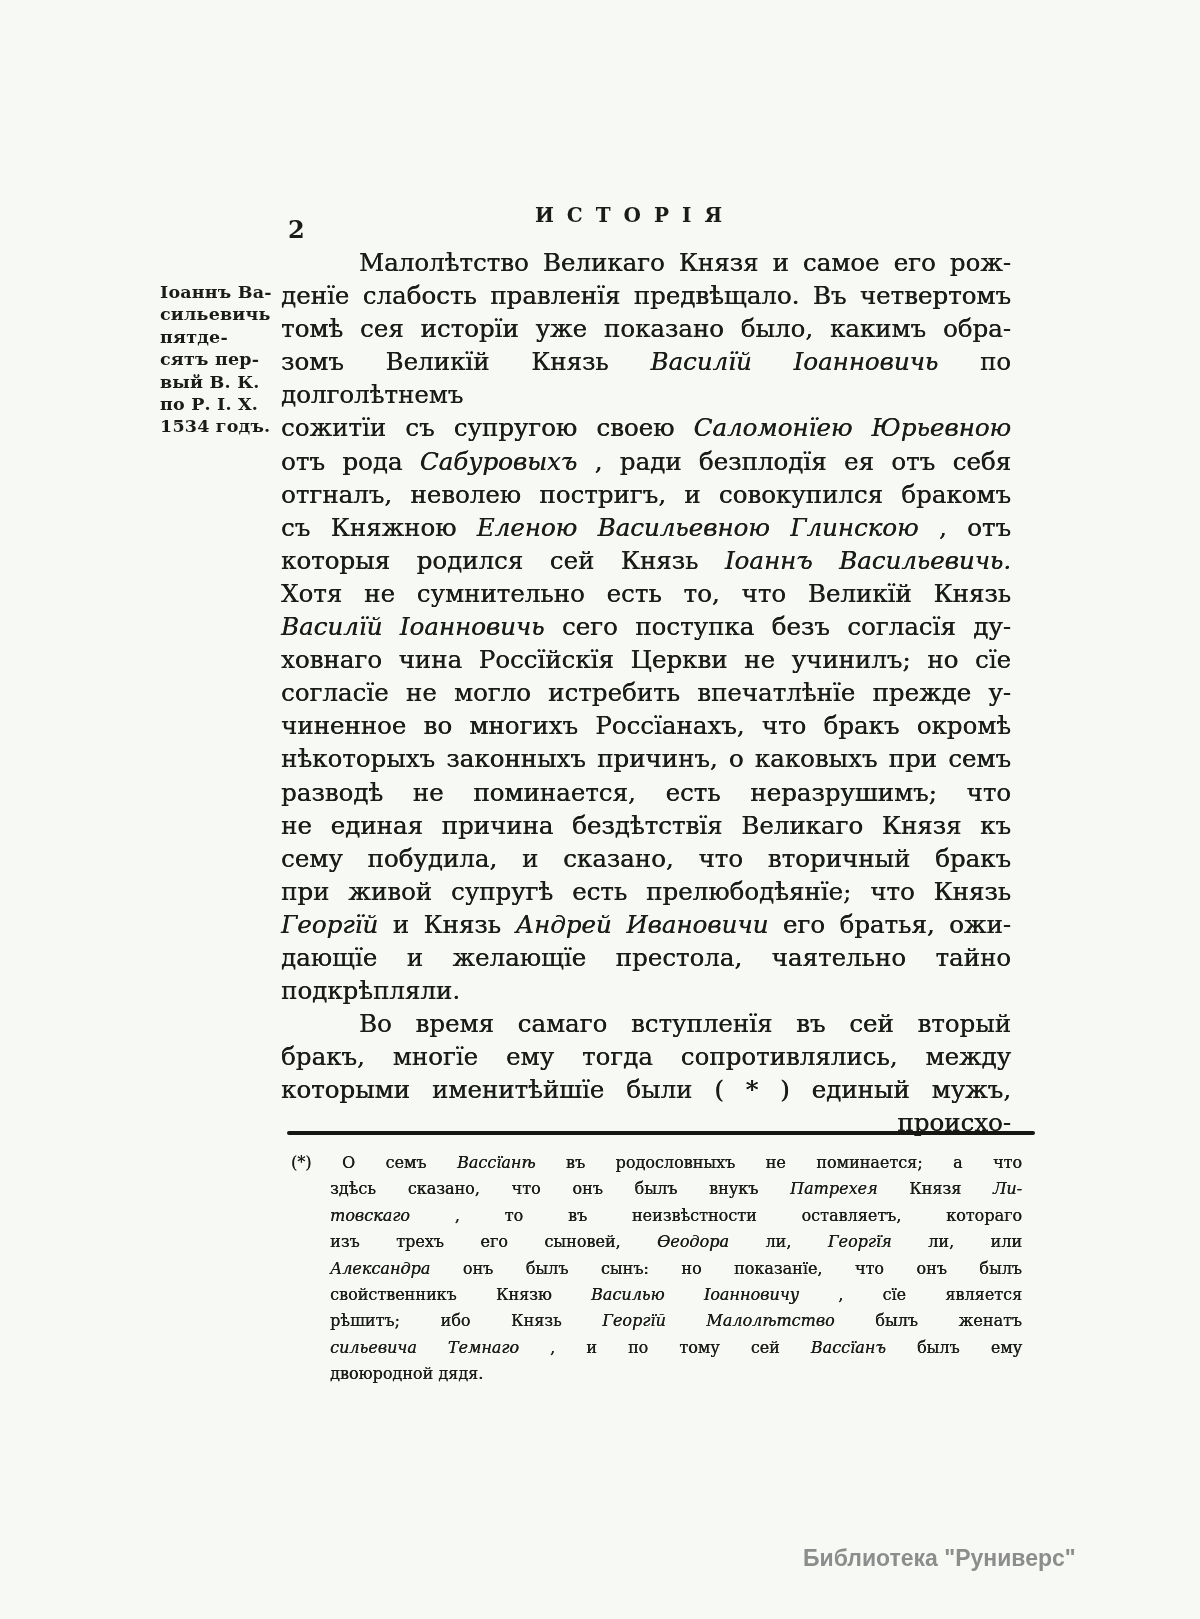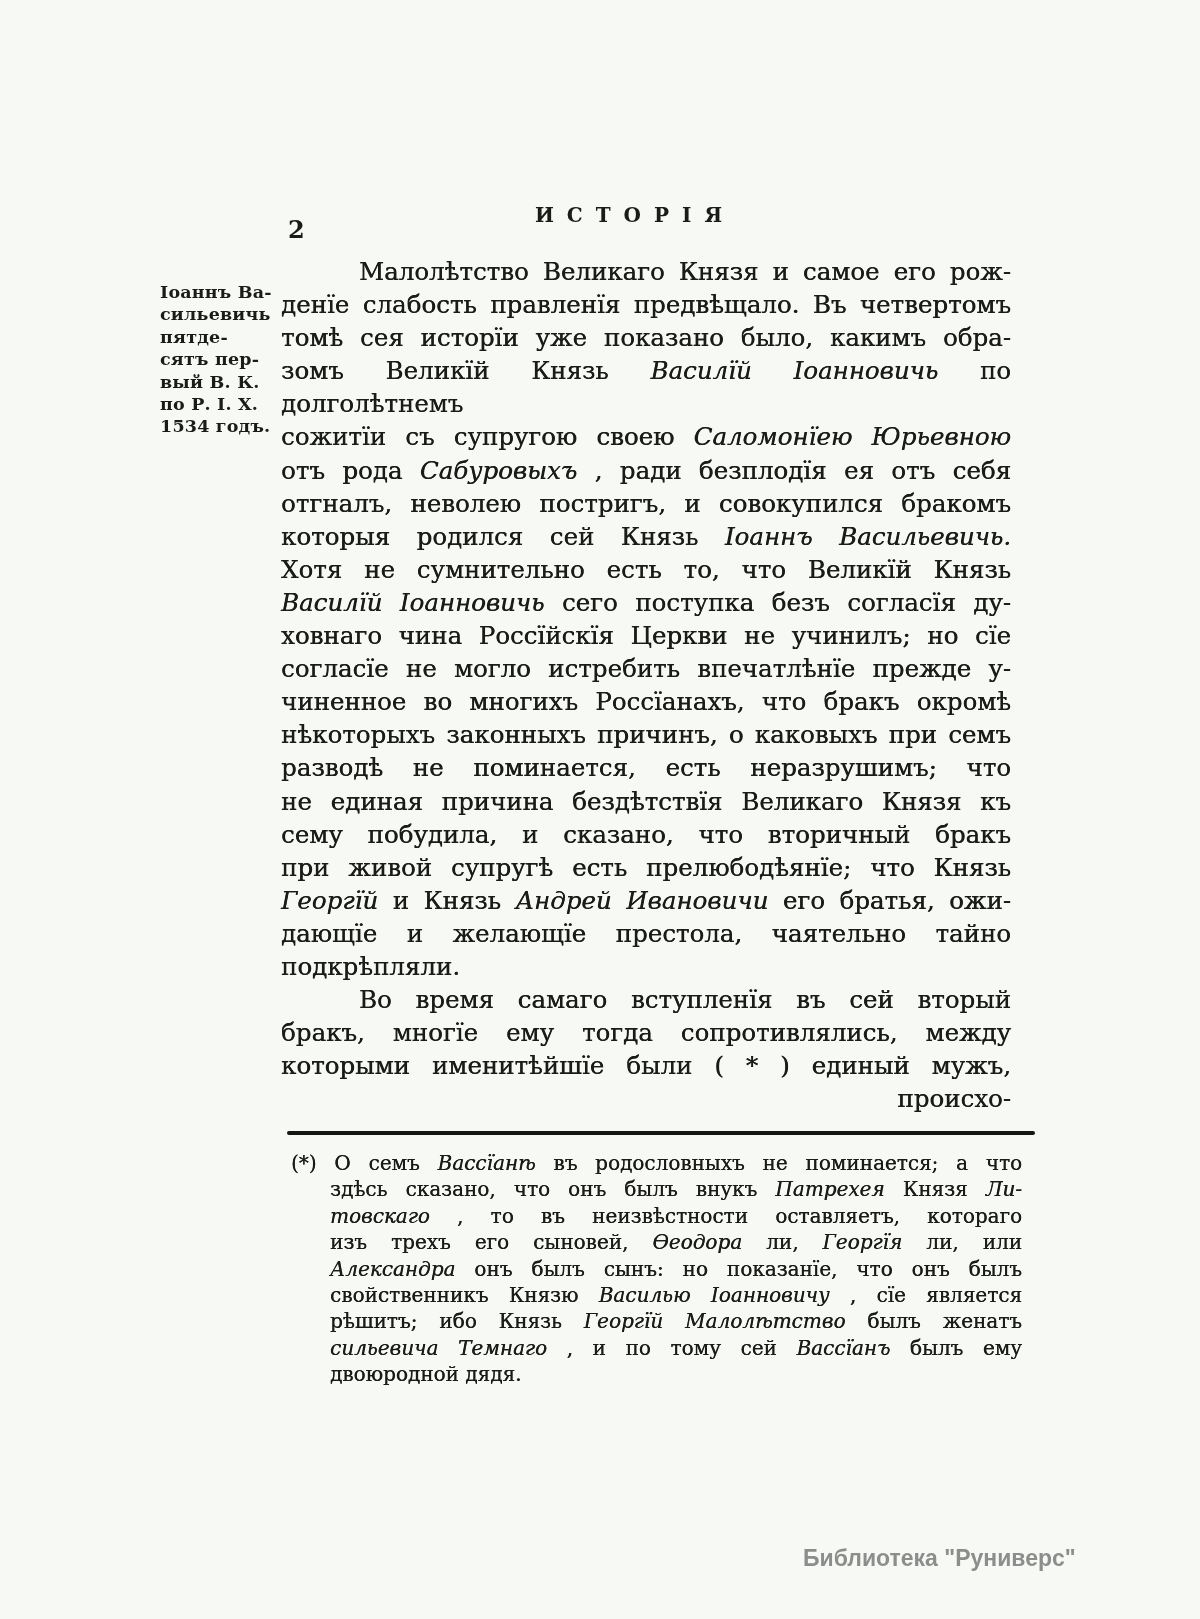--- a/index.html
+++ b/index.html
@@ -21,27 +21,27 @@
     font-size:20px; font-weight:bold;
     letter-spacing:13px;
   }
   .margin-note {
     position:absolute; left:160px; top:281px; width:122px;
     font-size:17.5px; line-height:22.4px;
     font-weight:bold;
     letter-spacing:0.2px;
   }
   .body-text {
-    position:absolute; left:281px; top:255px; width:730px;
+    position:absolute; left:281px; top:246px; width:730px;
     font-size:24.5px; line-height:33.1px;
     text-shadow:0.35px 0 0 currentColor;
   }
   .footnote {
     position:absolute; left:291px; top:1150px; width:731px;
-    font-size:20px; line-height:26.4px;
+    font-size:16px; line-height:26.4px;
     text-shadow:0.3px 0 0 currentColor;
   }
   .tline {
     text-align:justify;
     -moz-text-align-last:justify;
     text-align-last:justify;
   }
   .tline.left  { text-align:right;  text-align-last:left; }
   .tline.right { text-align:right; text-align-last:right; }
   .tline.indent { text-indent:78px; }
@@ -77,20 +77,21 @@
     </div>
 
   <div class="body-text">
       <div class="tline indent"><span>Малолѣтство Великаго Князя и самое его рож-</span></div>
       <div class="tline"><span>денїе слабость правленїя предвѣщало. Въ четвертомъ</span></div>
       <div class="tline"><span>томѣ сея исторїи уже показано было, какимъ обра-</span></div>
       <div class="tline"><span>зомъ Великїй Князь </span><em>Василїй Іоанновичь</em><span> по долголѣтнемъ</span></div>
       <div class="tline"><span>сожитїи съ супругою своею </span><em>Саломонїею Юрьевною</em></div>
       <div class="tline"><span>отъ рода </span><em>Сабуровыхъ</em><span> , ради безплодїя ея отъ себя</span></div>
       <div class="tline"><span>отгналъ, неволею постригъ, и совокупился бракомъ</span></div>
+      <div class="tline"><span>съ Княжною </span><em>Еленою Васильевною Глинскою</em><span> , отъ</span></div>
       <div class="tline"><span>которыя родился сей Князь </span><em>Іоаннъ Васильевичь.</em></div>
       <div class="tline"><span>Хотя не сумнительно есть то, что Великїй Князь</span></div>
       <div class="tline"><em>Василїй Іоанновичь</em><span> сего поступка безъ согласїя ду-</span></div>
       <div class="tline"><span>ховнаго чина Россїйскїя Церкви не учинилъ; но сїе</span></div>
       <div class="tline"><span>согласїе не могло истребить впечатлѣнїе прежде у-</span></div>
       <div class="tline"><span>чиненное во многихъ Россїанахъ, что бракъ окромѣ</span></div>
       <div class="tline"><span>нѣкоторыхъ законныхъ причинъ, о каковыхъ при семъ</span></div>
       <div class="tline"><span>разводѣ не поминается, есть неразрушимъ; что</span></div>
       <div class="tline"><span>не единая причина бездѣтствїя Великаго Князя къ</span></div>
       <div class="tline"><span>сему побудила, и сказано, что вторичный бракъ</span></div>

